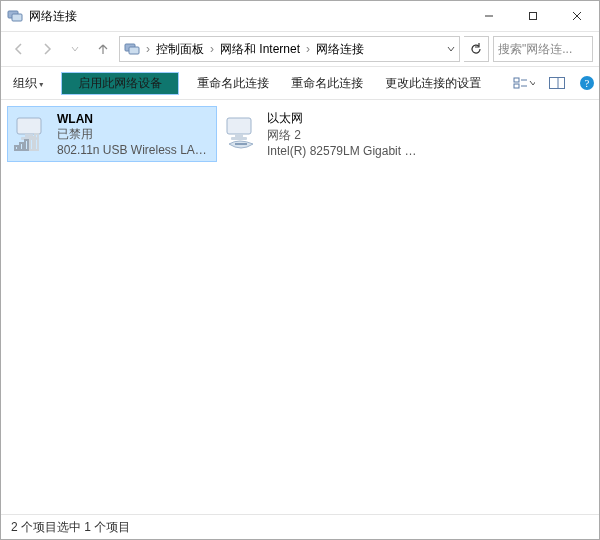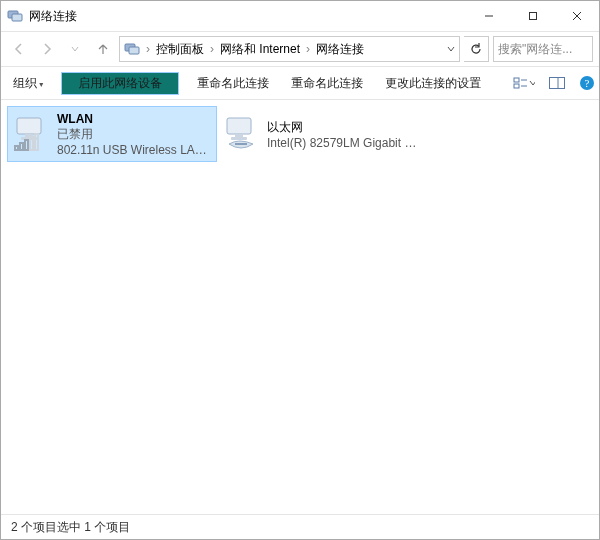--- a/index.html
+++ b/index.html
@@ -179,20 +179,21 @@
         <svg width="40" height="40" viewBox="0 0 40 40">
           <rect x="6" y="4" width="24" height="16" rx="2" fill="#e8eef6" stroke="#9fb4cc"></rect>
           <rect x="14" y="20" width="8" height="3" fill="#cbd6e2"></rect>
           <rect x="10" y="23" width="16" height="3" rx="1" fill="#cbd6e2"></rect>
           <path d="M8 30 q10 -6 24 0 q-12 8 -24 0 z" fill="#d8e3ee" stroke="#9fb4cc"></path>
           <path d="M14 30 h12" stroke="#6c89a8" stroke-width="1.5"></path>
         </svg>
       </span>
       <div class="nettext">
         <div class="name">以太网</div>
+        <div class="status">网络 2</div>
         <div class="device">Intel(R) 82579LM Gigabit Netw...</div>
       </div>
     </div>
   </div>
 
   <div class="statusbar">
     <span>2 个项目</span>
     <span>选中 1 个项目</span>
   </div>
 </div>

